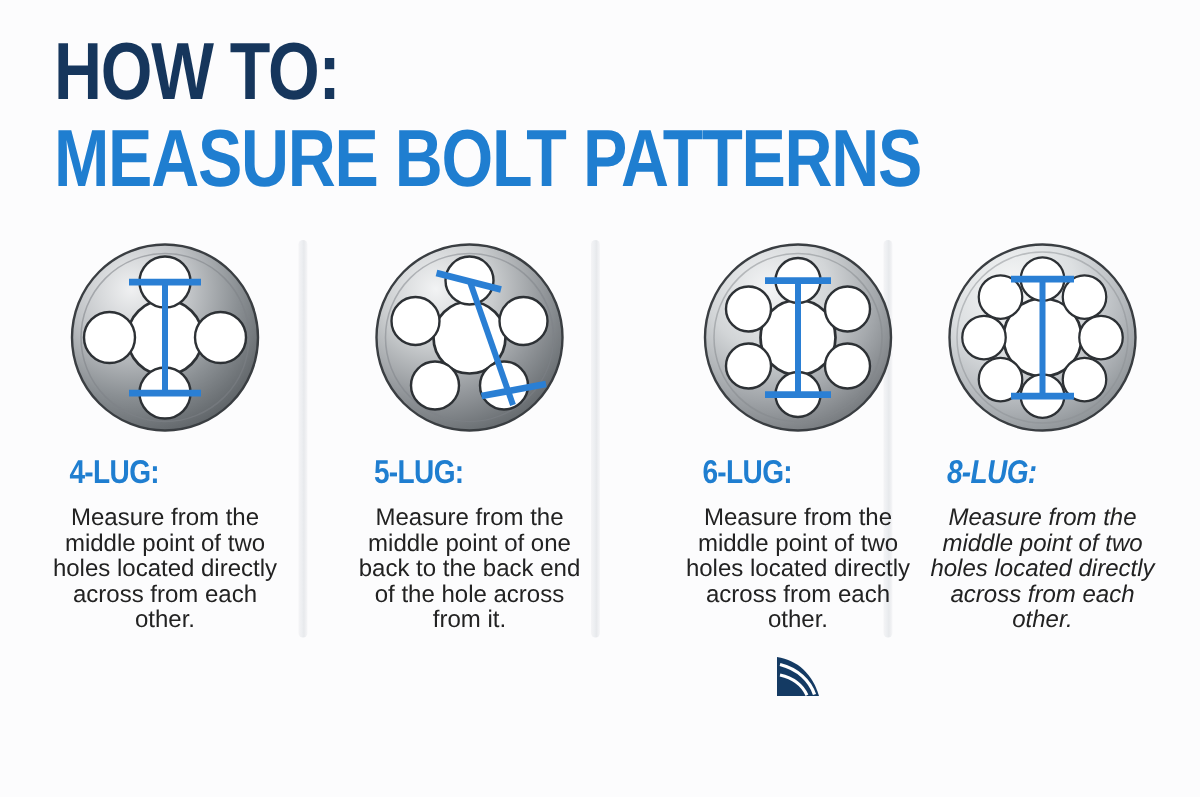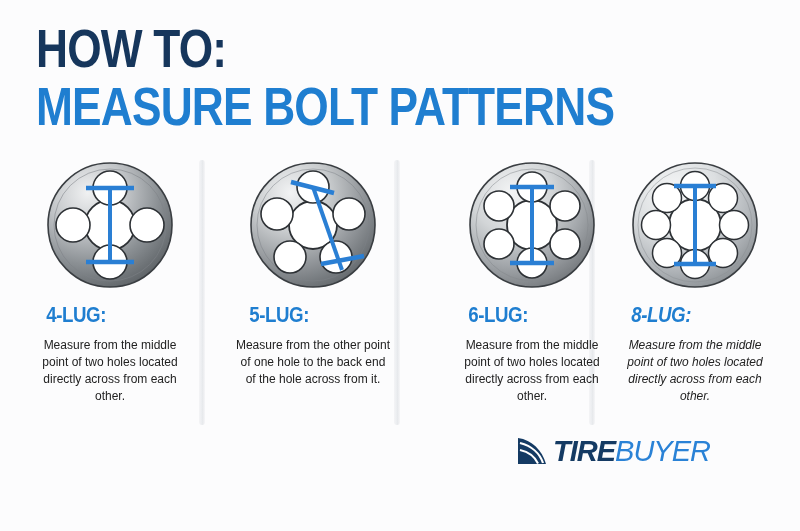--- a/index.html
+++ b/index.html
@@ -44,21 +44,21 @@
   .col{position:absolute;top:160px;width:170px;text-align:center;}
   .wheel-wrap{height:130px;display:flex;align-items:center;justify-content:center;}
   .lug-label{
     font-size:22px;font-weight:bold;color:#1f7ed0;
     letter-spacing:-0.5px;
     transform:scaleX(0.85);
     margin-top:12px;margin-bottom:9px;
     text-align:left;padding-left:10px;
   }
   .lug-desc{
-    font-size:12px;line-height:17px;color:#222;
+    font-size:16px;line-height:17px;color:#222;
     padding:0 6px;
   }
 
   svg{display:block;}
   
   .logo{
     position:absolute;left:516px;top:436px;
     display:flex;align-items:center;
   }
   .logo-mark{margin-right:3px;}
@@ -132,21 +132,21 @@
         <circle cx="57" cy="97" r="16" fill="#ffffff" stroke="#2d3135" stroke-width="1.6"></circle>
         <circle cx="44" cy="54" r="16" fill="#ffffff" stroke="#2d3135" stroke-width="1.6"></circle>
         <g>
           <line x1="80" y1="27" x2="109" y2="110" stroke="#2a7fd4" stroke-width="4"></line>
           <line x1="58" y1="22" x2="101" y2="33" stroke="#2a7fd4" stroke-width="4.5"></line>
           <line x1="88" y1="104" x2="131" y2="96" stroke="#2a7fd4" stroke-width="4.5"></line>
         </g>
       </svg>
     </div>
     <div class="lug-label">5-LUG:</div>
-    <div class="lug-desc">Measure from the other point of one hole to the back end of the hole across from it.</div>
+    <div class="lug-desc">Measure from the middle point of one back to the back end of the hole across from it.</div>
   </div>
 
   <div class="col" style="left:415px;margin-left:32px;">
     <div class="wheel-wrap">
       <svg width="160" height="130" viewBox="0 0 160 130">
         <defs>
           <radialGradient id="g6" cx="34%" cy="24%" r="82%">
             <stop offset="0%" stop-color="#f4f5f6"></stop>
             <stop offset="40%" stop-color="#d2d5d7"></stop>
             <stop offset="72%" stop-color="#a2a6aa"></stop>
@@ -207,16 +207,15 @@
   </div>
 
   <div class="logo">
     <span class="logo-mark">
       <svg width="34" height="30" viewBox="0 0 34 30">
         <path d="M2 2 L2 28 L30 28 C26 14 16 4 2 2 Z" fill="#143a63"></path>
         <path d="M4 7 C16 10 24 18 27 27" stroke="#ffffff" stroke-width="2.2" fill="none"></path>
         <path d="M4 14 C13 16 19 21 22 27.5" stroke="#ffffff" stroke-width="2" fill="none"></path>
       </svg>
     </span>
-    <span class="logo-text"><span class="logo-tire">TIRE</span><span class="logo-buyer">BUYER</span></span>
   </div>
 
 </div>
 
 </body></html>

